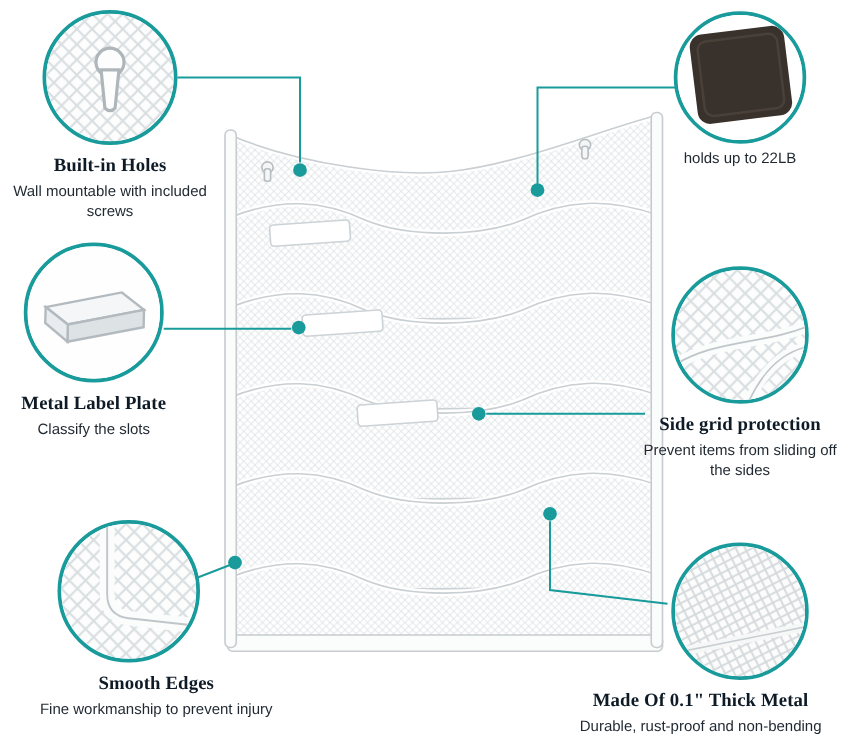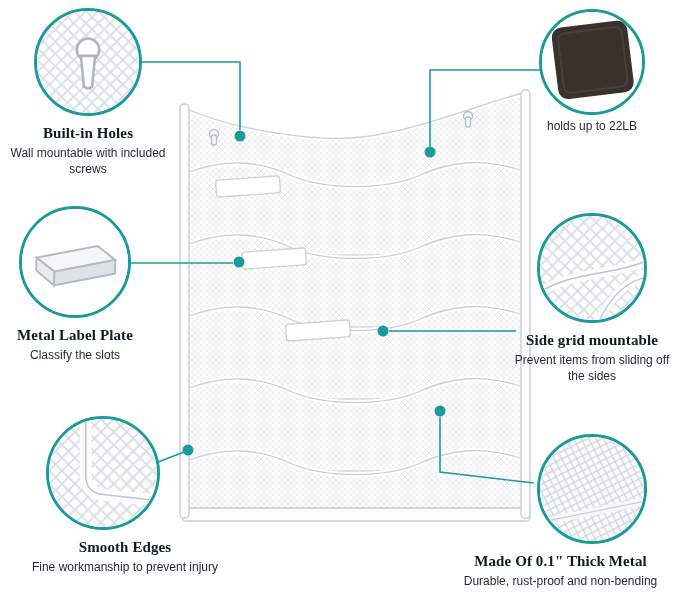--- a/index.html
+++ b/index.html
@@ -126,21 +126,21 @@
         <rect width="100" height="100" fill="#ffffff"></rect>
         <g transform="rotate(-7 50 50)">
           <rect x="13" y="12" width="76" height="72" rx="10" fill="#39312b"></rect>
           <rect x="19" y="18" width="64" height="60" rx="7" fill="none" stroke="#4a403a" stroke-width="2"></rect>
         </g>
       </svg>
     </div>
     <div class="desc">holds up to 22LB</div>
   </div>
 
-  <div class="callout" style="left:0px;top:206px;width:150px;">
+  <div class="callout" style="left:0px;top:194px;width:150px;">
     <div class="circle" style="width:112px;height:112px;">
       <svg viewBox="0 0 100 100" preserveAspectRatio="xMidYMid slice">
         <rect width="100" height="100" fill="#fefefe"></rect>
         <g transform="rotate(-3 50 50)">
           <polygon points="14,44 72,36 88,50 30,58" fill="#f4f6f7" stroke="#b3babf" stroke-width="1.8"></polygon>
           <polygon points="30,58 88,50 87,63 29,71" fill="#dde2e5" stroke="#b3babf" stroke-width="1.8"></polygon>
           <polygon points="14,44 30,58 29,71 13,56" fill="#e8ecee" stroke="#b3babf" stroke-width="1.8"></polygon>
         </g>
       </svg>
     </div>
@@ -151,21 +151,21 @@
   <div class="callout" style="left:512px;top:213px;width:160px;">
     <div class="circle" style="width:110px;height:110px;">
       <svg viewBox="0 0 100 100" preserveAspectRatio="xMidYMid slice">
         <rect width="100" height="100" fill="url(#mesh-zoom)"></rect>
         <path d="M-5,76 C30,52 70,58 105,42" fill="none" stroke="#fbfcfc" stroke-width="9"></path>
         <path d="M-5,76 C30,52 70,58 105,42" fill="none" stroke="#bfc6ca" stroke-width="1.4"></path>
         <path d="M55,105 C70,70 90,60 108,58" fill="none" stroke="#fbfcfc" stroke-width="8"></path>
         <path d="M55,105 C70,70 90,60 108,58" fill="none" stroke="#bfc6ca" stroke-width="1.2"></path>
       </svg>
     </div>
-    <div class="title">Side grid mountable</div>
+    <div class="title">Side grid protection</div>
     <div class="desc">Prevent items from sliding off the sides</div>
   </div>
 
   <div class="callout" style="left:0px;top:416px;width:250px;">
     <div class="circle" style="width:114px;height:114px;margin-left:46px;">
       <svg viewBox="0 0 100 100" preserveAspectRatio="xMidYMid slice">
         <rect width="100" height="100" fill="url(#mesh-zoom)"></rect>
         <path d="M34,-5 L34,52 Q34,68 50,70 L105,76" fill="none" stroke="#fbfcfc" stroke-width="11"></path>
         <path d="M34,-5 L34,52 Q34,68 50,70 L105,76" fill="none" stroke="#bfc6ca" stroke-width="1.4"></path>
       </svg>

